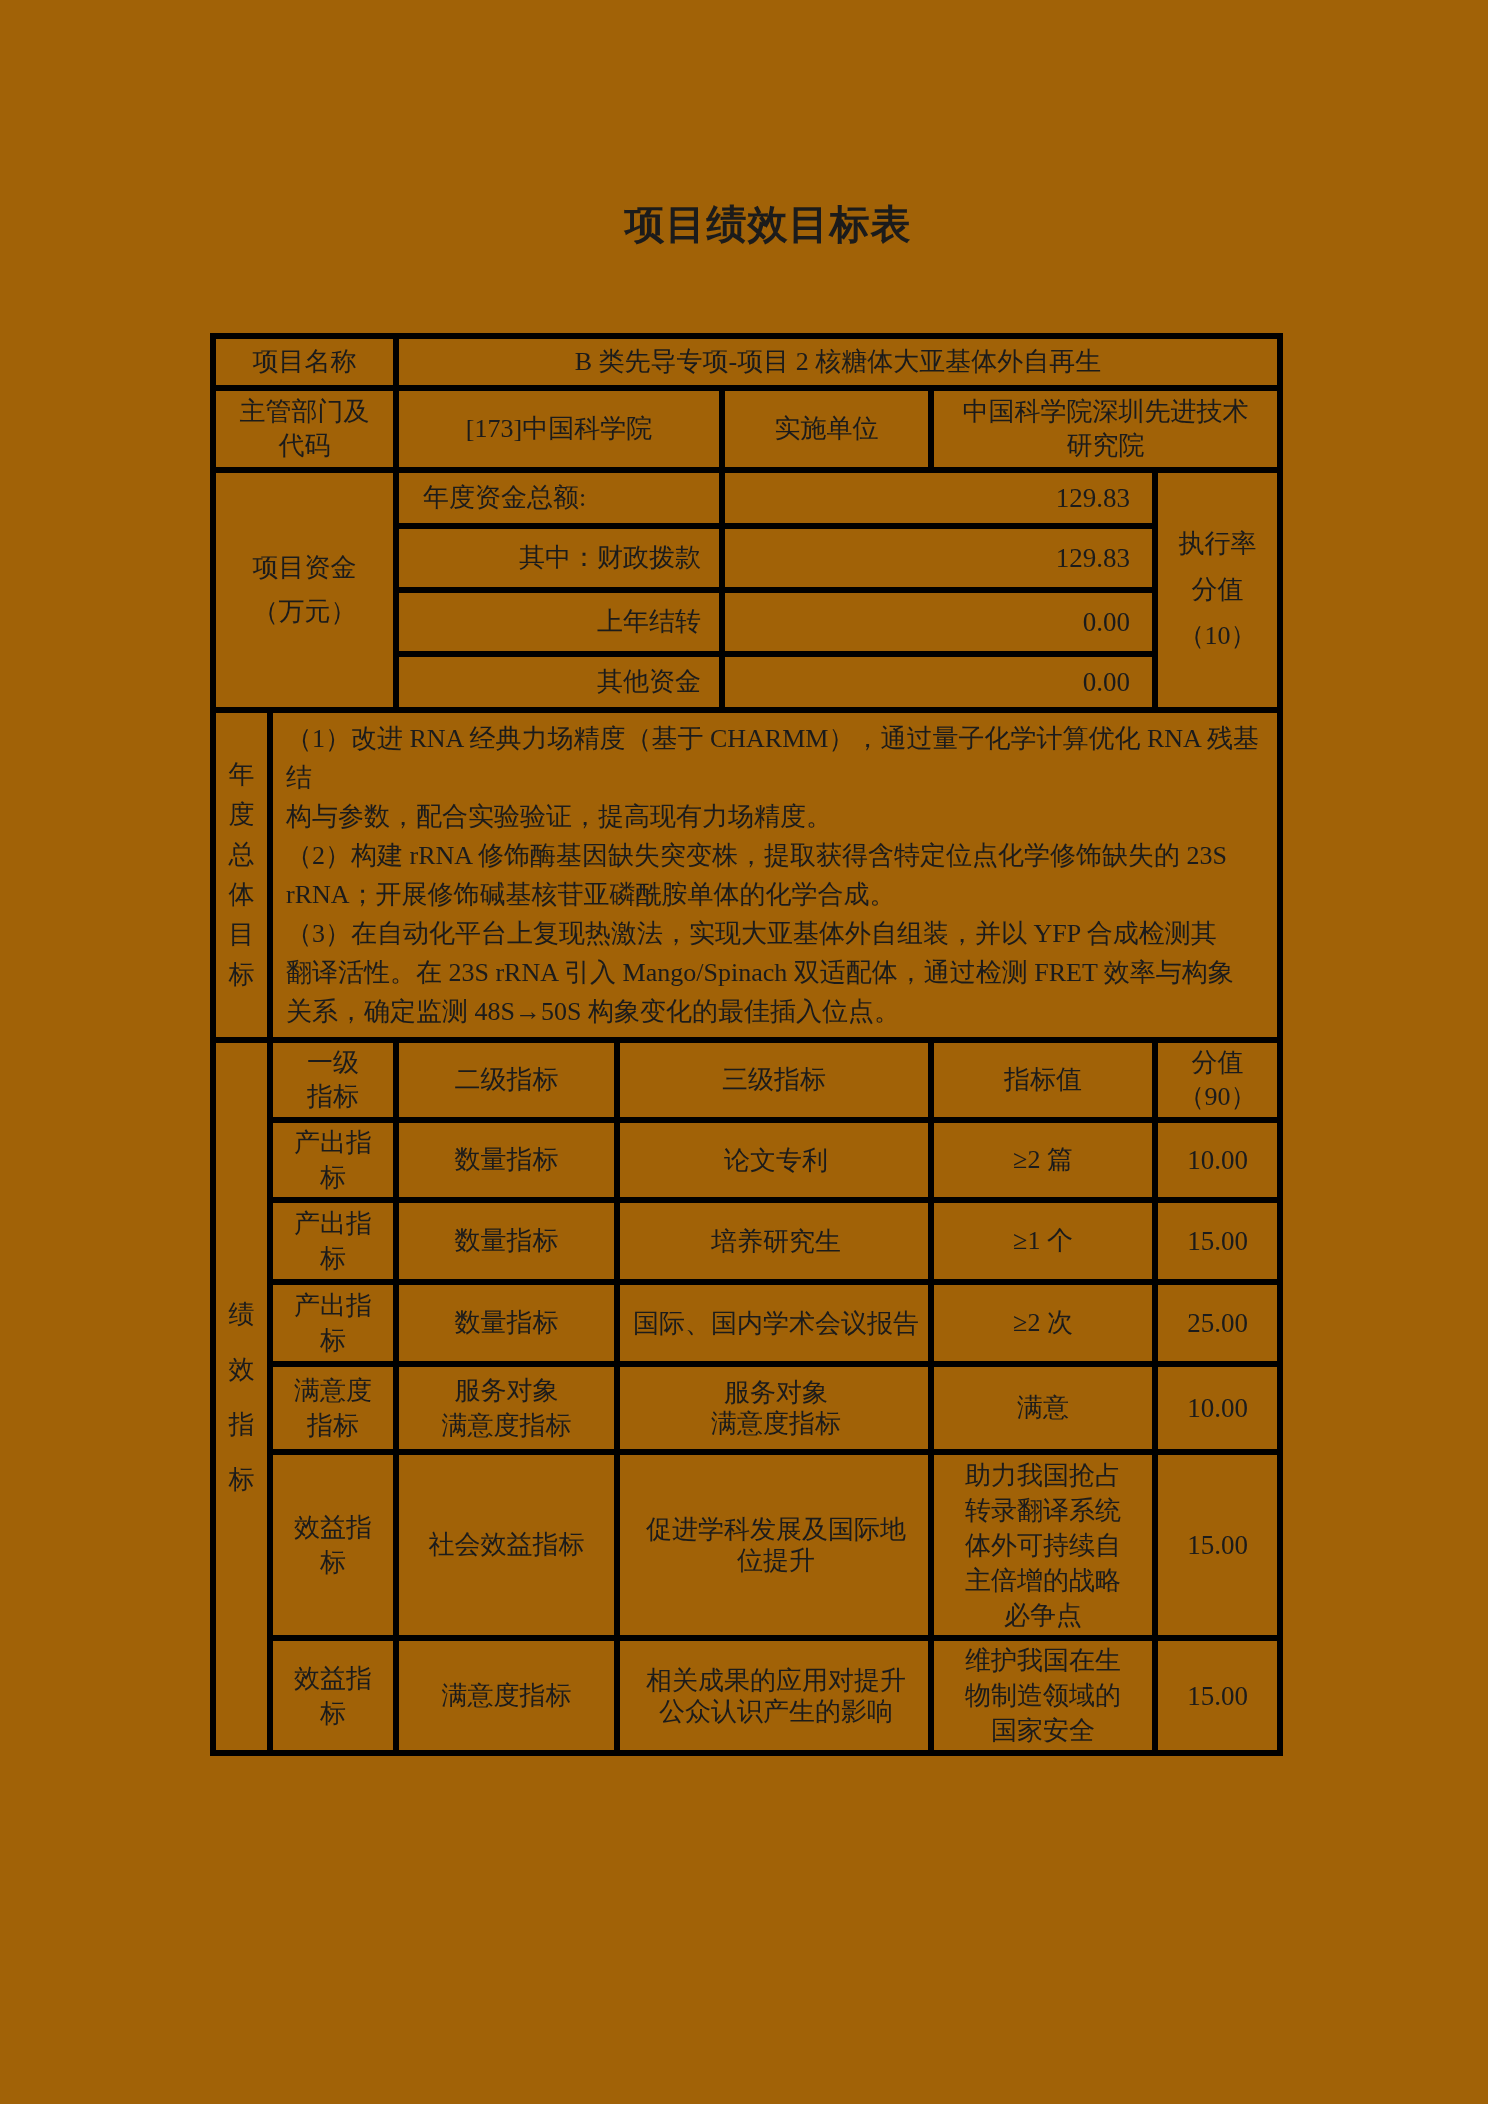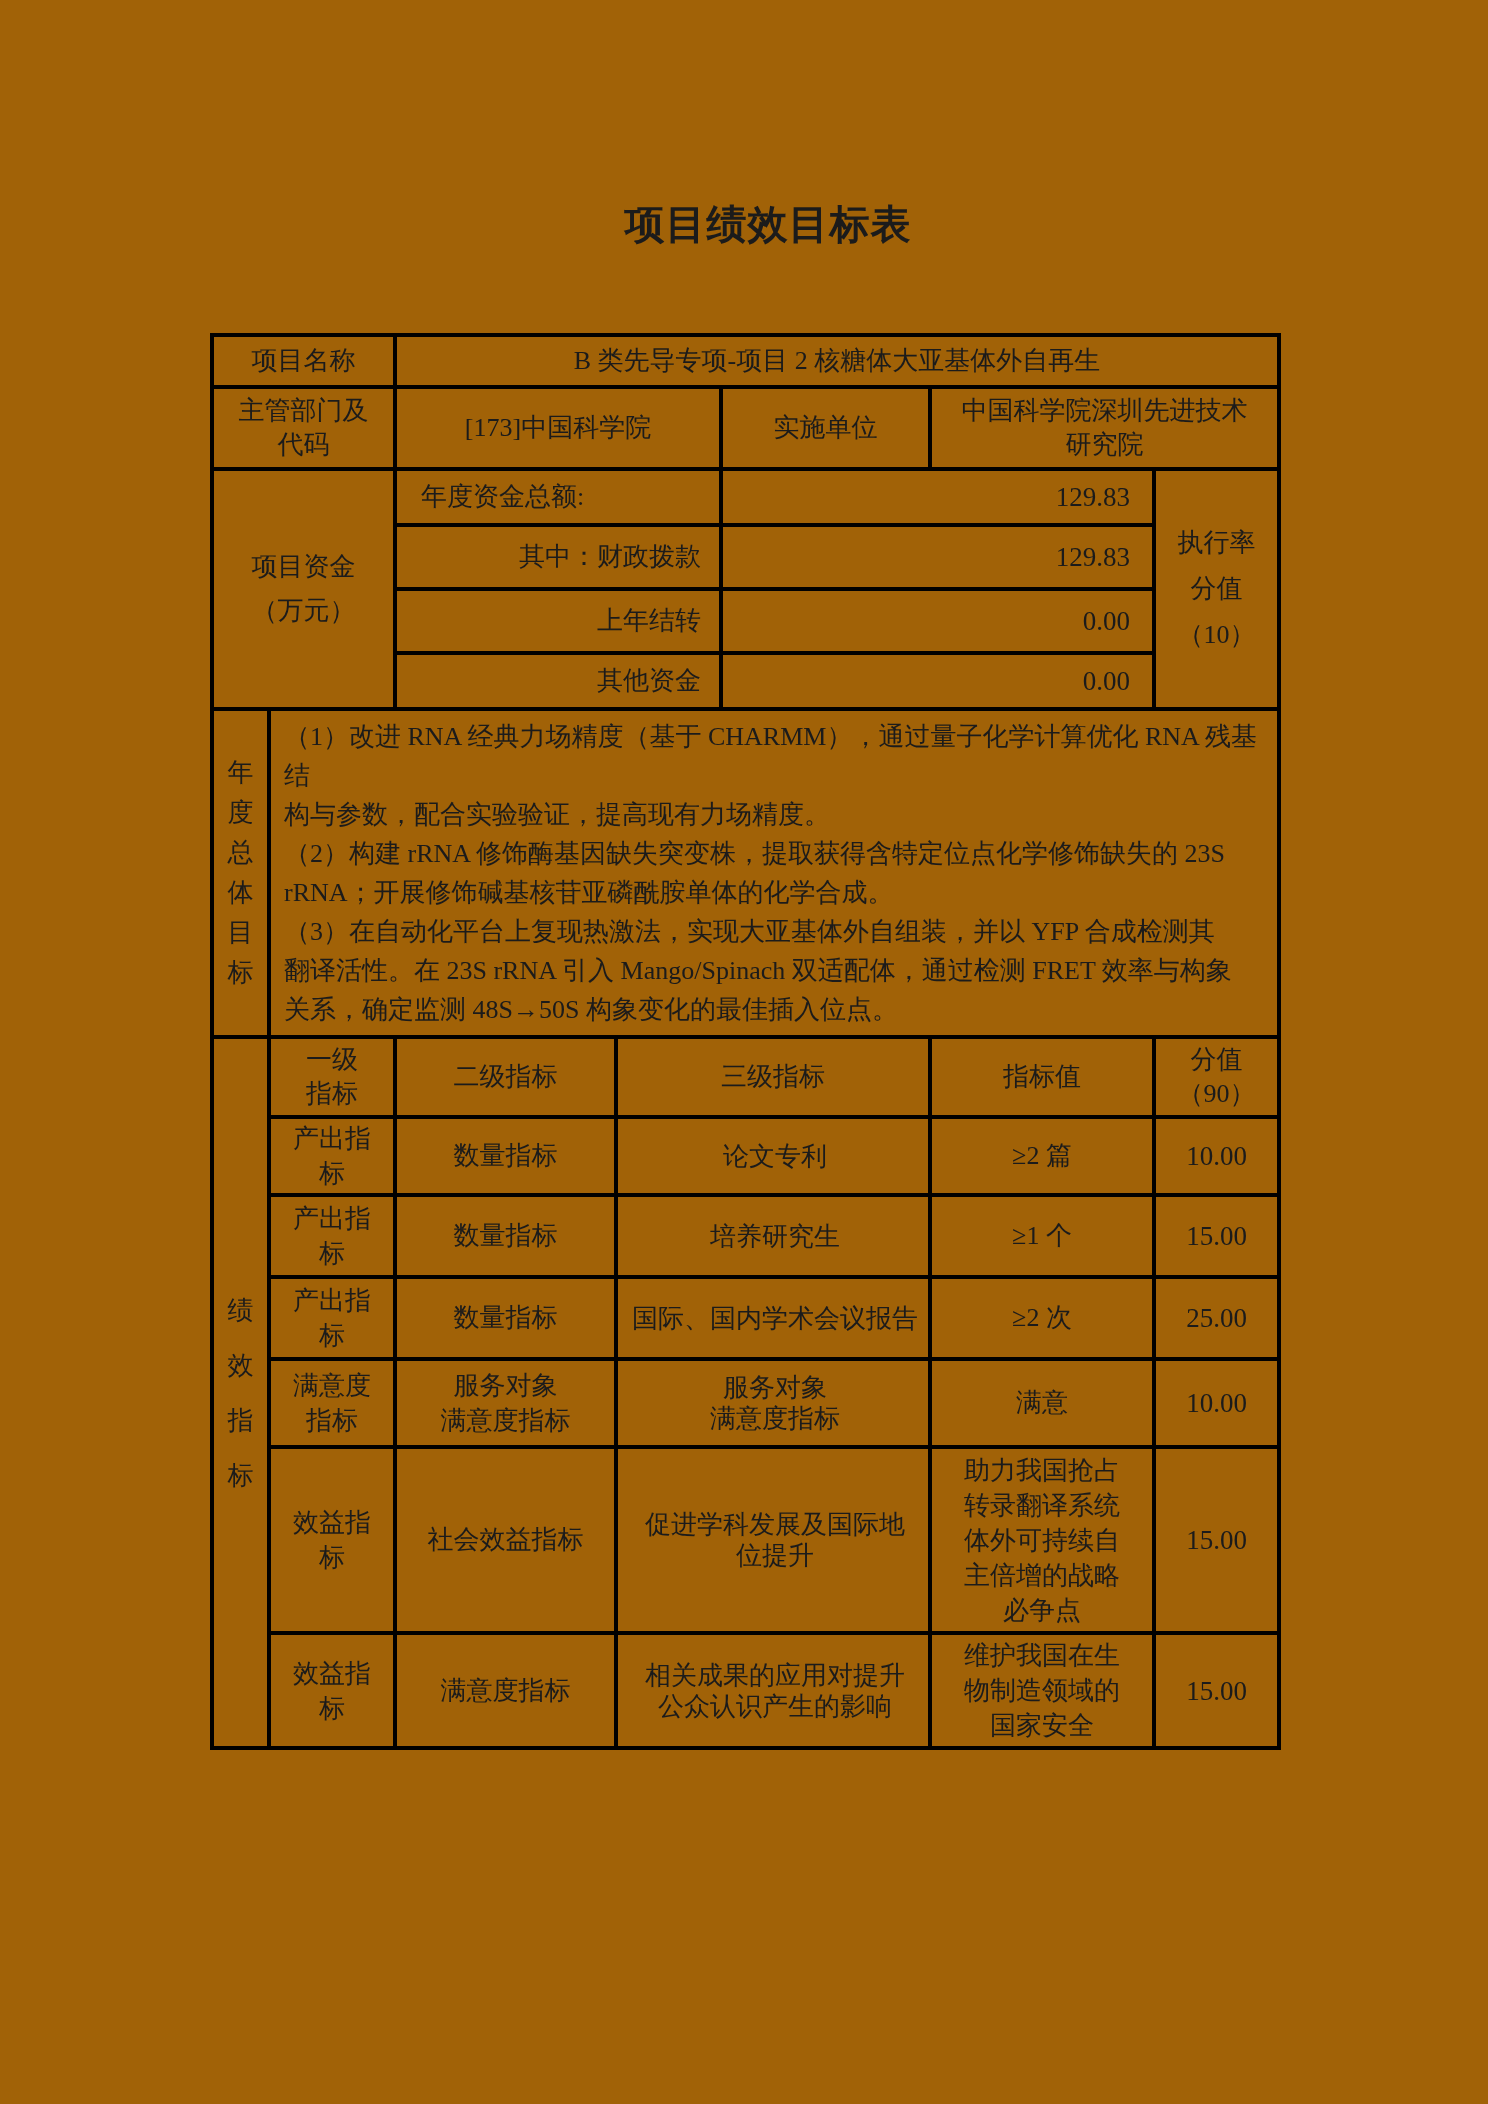--- a/index.html
+++ b/index.html
@@ -22,21 +22,21 @@
   .doc-subtitle{
     position:absolute;top:283px;left:0;width:100%;
     text-align:center;font-size:26px;line-height:34px;margin:0;
   }
   table.main{
     position:absolute;top:333px;left:210px;
     border-collapse:collapse;table-layout:fixed;
     width:1067px;
   }
   td{
-    border:4px solid #000000;
+    border:6px solid #000000;
     text-align:center;vertical-align:middle;
     font-size:26px;line-height:34px;
     padding:2px 6px;
     white-space:pre-line;
     overflow:hidden;
   }
   td.leftal{text-align:center;padding-left:10px;line-height:31px;}
   td.sub-name-first{text-align:left;padding-left:24px;}
   td.sub-name{text-align:right;padding-right:18px;}
   td.money{text-align:right;padding-right:22px;font-size:27px;}

